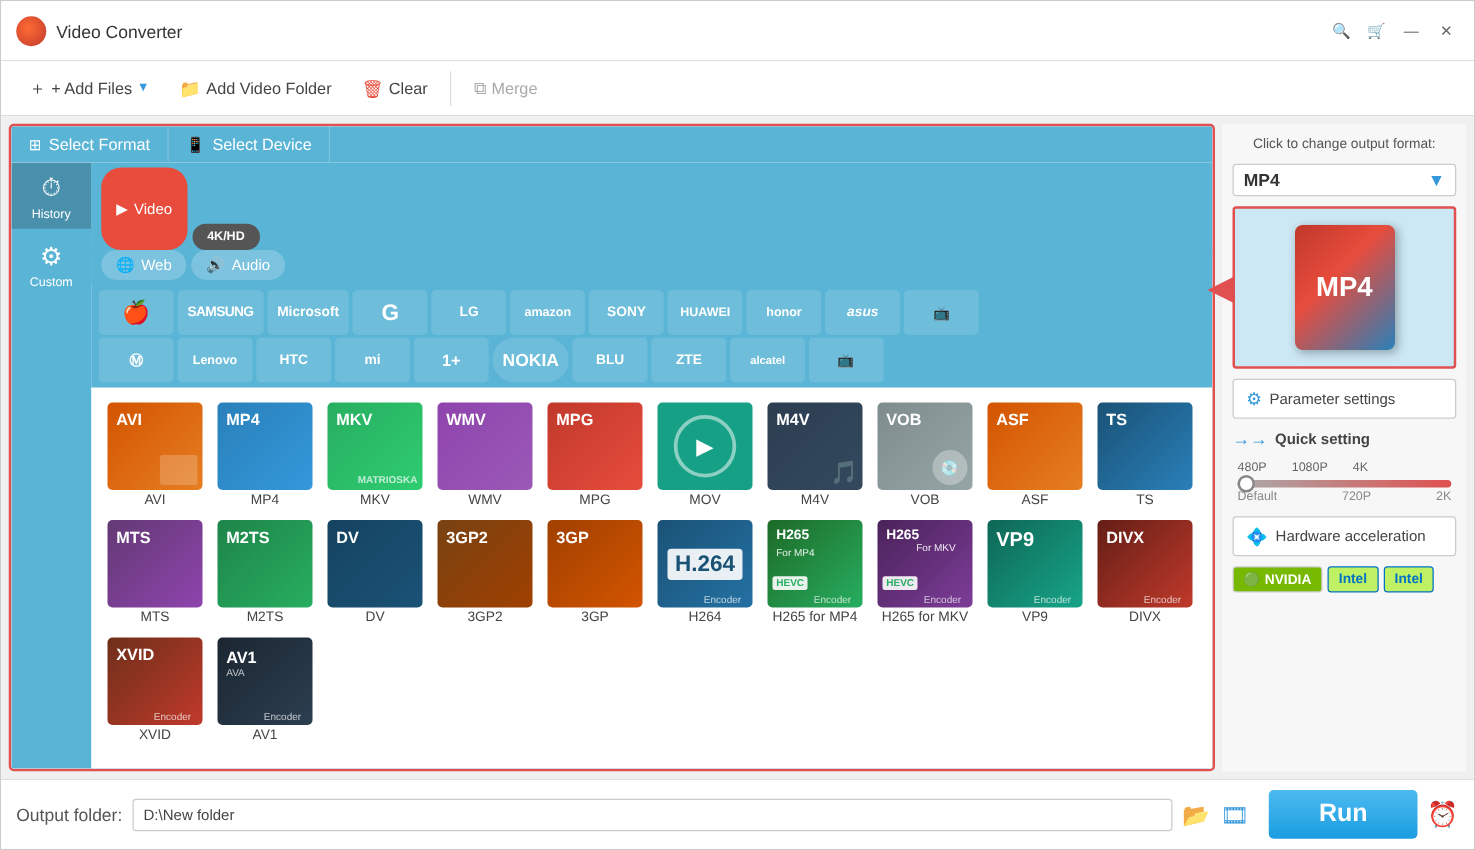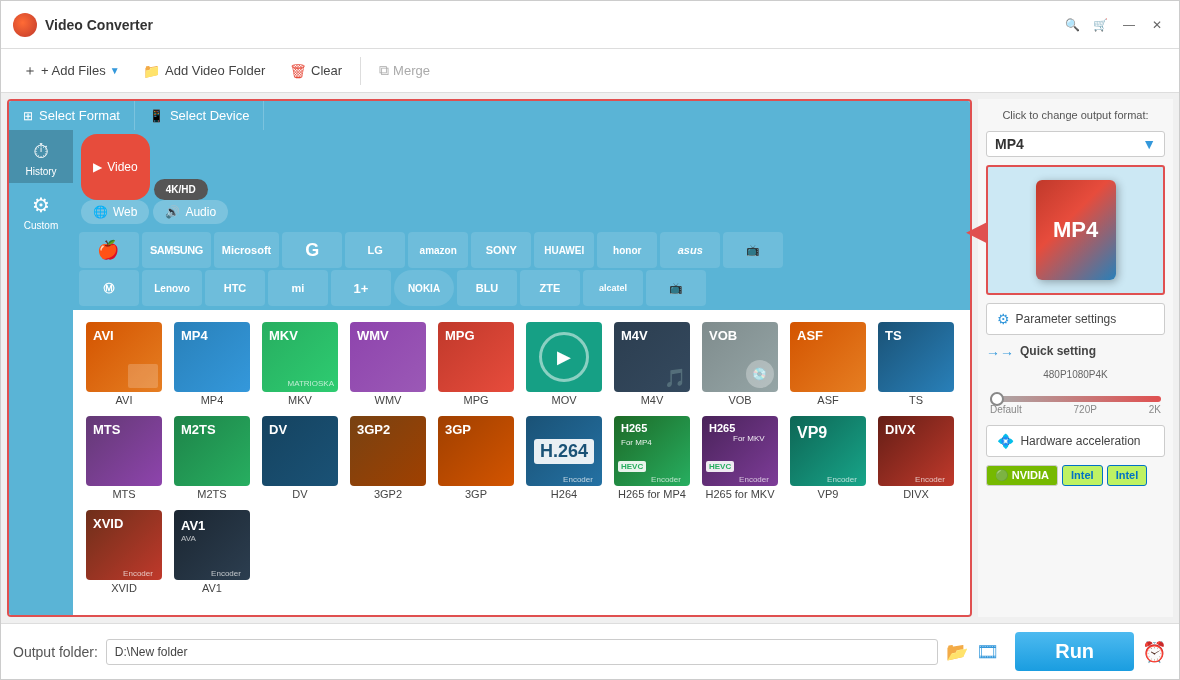--- a/index.html
+++ b/index.html
@@ -15,21 +15,21 @@
     }
     .title-bar .app-icon {
       width: 24px; height: 24px;
       background: radial-gradient(circle at 40% 40%, #ff6b35, #c0392b);
       border-radius: 50%;
       margin-right: 8px;
       flex-shrink: 0;
     }
     .title-bar .app-title {
       font-size: 14px;
-      font-weight: 700;
+      font-weight: 400;
       color: #333;
       flex: 1;
     }
     .title-bar .win-controls {
       display: flex; gap: 8px;
     }
     .win-controls span {
       width: 20px; height: 20px; display: flex; align-items: center; justify-content: center;
       font-size: 12px; color: #666; cursor: pointer;
     }
@@ -104,22 +104,22 @@
     }
     .param-btn .pb-icon { font-size: 14px; color: #3498db; }
     .quick-setting-label {
       display: flex; align-items: center; gap: 6px;
       font-size: 12px; color: #444; font-weight: 600;
     }
     .quick-setting-label .qs-icon { color: #3498db; font-size: 14px; }
 
     .quality-slider-area { padding: 2px 4px; }
     .quality-labels {
-      display: flex; justify-content: center;
-      font-size: 10px; color: #666; margin-bottom: 16px;
+      display: flex; justify-content: flex-start;
+      font-size: 10px; color: #666; margin-bottom: 4px; gap: 20px;
     }
     .slider-track {
       width: 100%; height: 6px; border-radius: 3px;
       background: linear-gradient(to right, #aaa 0%, #e05050 100%);
       position: relative;
     }
     .slider-thumb {
       width: 14px; height: 14px; border-radius: 50%;
       background: #fff; border: 2px solid #888;
       position: absolute; top: -4px; left: 0%;
@@ -474,21 +474,21 @@
               <div class="dlogo" style="font-size:10px;">honor</div>
               <div class="dlogo" style="font-style:italic;">asus</div>
               <div class="dlogo">📺</div>
             </div>
             <div class="dlogo-row">
               <div class="dlogo">Ⓜ</div>
               <div class="dlogo" style="font-size:10px;">Lenovo</div>
               <div class="dlogo">HTC</div>
               <div class="dlogo" style="font-weight:900;">mi</div>
               <div class="dlogo" style="font-size:13px;">1+</div>
-              <div class="dlogo" style="font-size:10px;border-radius:18px;">NOKIA</div>
+              <div class="dlogo" style="font-size:14px;border-radius:18px;">NOKIA</div>
               <div class="dlogo">BLU</div>
               <div class="dlogo">ZTE</div>
               <div class="dlogo" style="font-size:9px;">alcatel</div>
               <div class="dlogo">📺</div>
             </div>
           </div>
 
           <div class="format-grid-bg">
 
             <div class="fi">
@@ -500,21 +500,21 @@
             </div>
             <div class="fi">
               <div class="fi-box fmt-mp4">
                 <span class="fmt-text">MP4</span>
               </div>
               <span class="fi-label">MP4</span>
             </div>
             <div class="fi">
               <div class="fi-box fmt-mkv">
                 <span class="fmt-text">MKV</span>
-                <span style="position:absolute;bottom:4px;right:4px;font-size:8px;color:rgba(255,255,255,0.7);">MATRIOSKA</span>
+                <span style="position:absolute;bottom:4px;right:4px;font-size:8px;color:rgba(255,255,255,0.7);font-weight:bold;">MATRIOSKA</span>
               </div>
               <span class="fi-label">MKV</span>
             </div>
             <div class="fi">
               <div class="fi-box fmt-wmv">
                 <span class="fmt-text">WMV</span>
               </div>
               <span class="fi-label">WMV</span>
             </div>
             <div class="fi">

